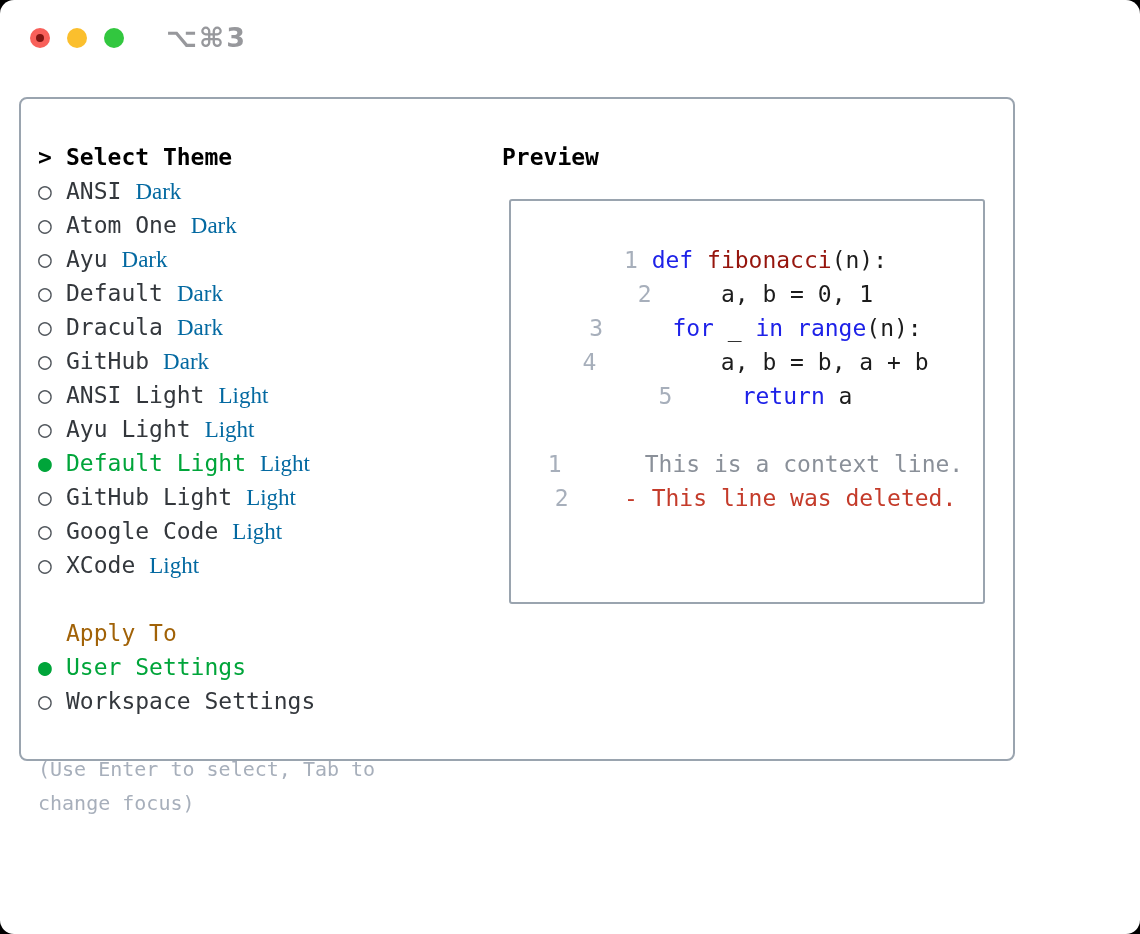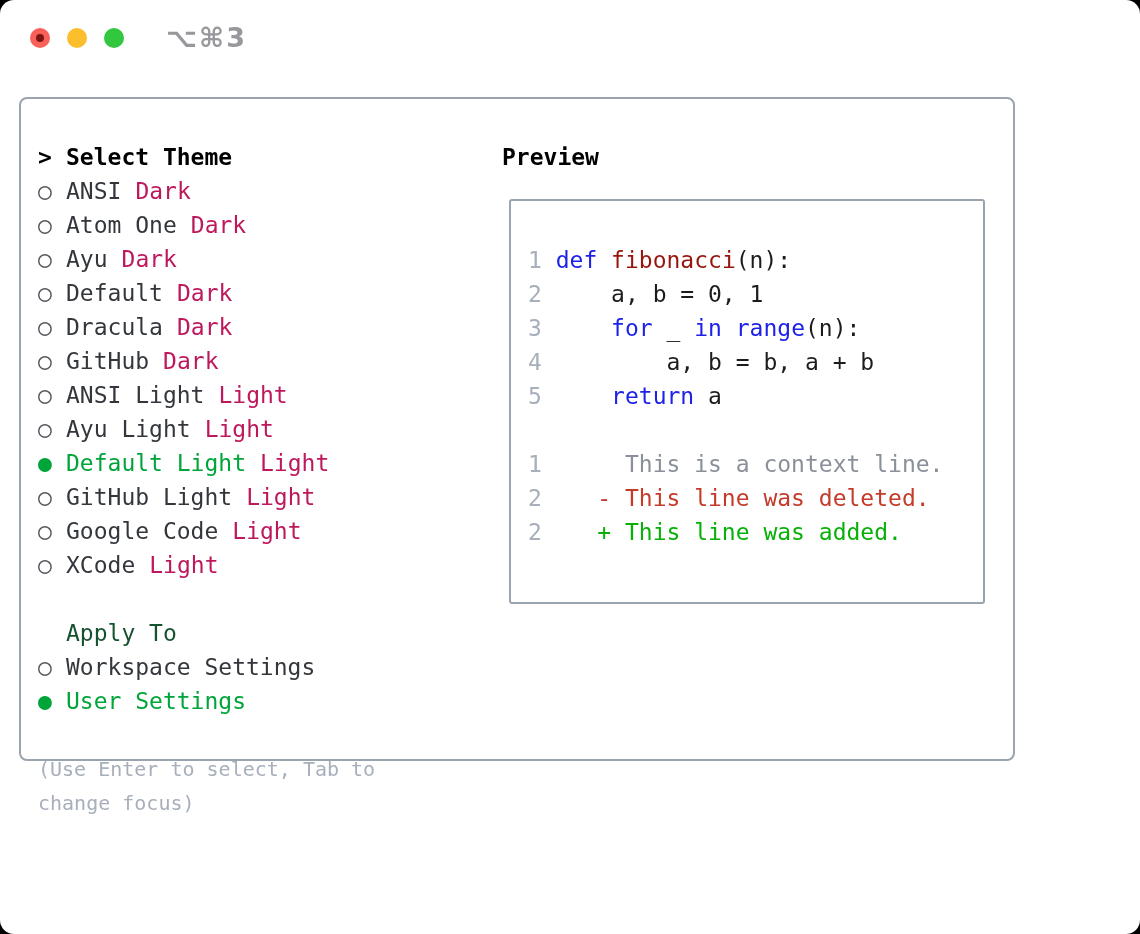--- a/index.html
+++ b/index.html
@@ -25,42 +25,42 @@
   }
   
   .content{
     position:absolute;left:19px;top:97px;width:996px;height:664px;
     border:2px solid #9aa4af;border-radius:8px;box-sizing:border-box;
   }
   
   .left-col{position:absolute;left:17px;top:41px;width:430px;font-size:23px;line-height:34px;}
   .row{height:34px;white-space:pre;color:#33373c;}
   .row .marker{display:inline-block;width:28px;color:#565b61;}
-  .row .variant{color:#be185d;margin-left:14px;}
+  .row .variant{color:#0369a1;margin-left:14px;font-family:Liberation Serif, serif;}
   .row.header{color:#000;font-weight:bold;}
   .row.header .marker{color:#000;font-weight:bold;}
   .row.selected,.row.selected .marker{color:#00a53a;}
-  .row.section-title{color:#14532d;}
+  .row.section-title{color:#a16207;}
   .row.section-title .marker{visibility:hidden;}
   .gap{margin-top:34px;}
   .hint{
     margin-top:34px;width:420px;color:#a7afbb;font-size:20px;line-height:34px;
     white-space:normal;
   }
   
   .preview-title{
     position:absolute;left:481px;top:41px;font-size:23px;line-height:34px;
     font-weight:bold;color:#000;
   }
   .preview-box{
     position:absolute;left:488px;top:100px;width:476px;height:405px;
     border:2px solid #9aa4af;border-radius:3px;box-sizing:border-box;
     padding:42px 0 0 17px;overflow:hidden;
   }
-  .cl{height:34px;font-size:23px;line-height:34px;white-space:pre;color:#1c1c1c;}
+  .cl{height:34px;font-size:23px;line-height:34px;white-space:pre;color:#1c1c1c;text-align:center;}
   .cl .ln{color:#a7afbb;}
   .cl .kw{color:#1e22e8;}
   .cl .fn{color:#96150d;}
   .cl .ctx{color:#8a9099;}
   .cl .del{color:#c43b2a;}
   .cl .add{color:#07b107;}
 </style>
 </head>
 <body>
 
@@ -100,23 +100,23 @@
       <div class="row selected"><span class="marker">●</span><span class="name">Default Light</span><span class="variant">Light</span></div>
 
       <div class="row"><span class="marker">○</span><span class="name">GitHub Light</span><span class="variant">Light</span></div>
 
       <div class="row"><span class="marker">○</span><span class="name">Google Code</span><span class="variant">Light</span></div>
 
       <div class="row"><span class="marker">○</span><span class="name">XCode</span><span class="variant">Light</span></div>
 
       <div class="row section-title gap"><span class="marker">&nbsp;</span><span class="name">Apply To</span></div>
 
+      <div class="row selected"><span class="marker">●</span><span class="name">User Settings</span></div>
+
       <div class="row"><span class="marker">○</span><span class="name">Workspace Settings</span></div>
-
-      <div class="row selected"><span class="marker">●</span><span class="name">User Settings</span></div>
 
       <div class="hint">(Use Enter to select, Tab to change focus)</div>
     </div>
 
     <div class="preview-title">Preview</div>
 
     <div class="preview-box">
       <div class="cl"><span class="ln">1</span><span> </span><span class="kw">def</span><span class="fn"> fibonacci</span><span>(n):</span></div>
 
       <div class="cl"><span class="ln">2</span><span>     a, b = 0, 1</span></div>
@@ -126,17 +126,16 @@
       <div class="cl"><span class="ln">4</span><span>         a, b = b, a + b</span></div>
 
       <div class="cl"><span class="ln">5</span><span>     </span><span class="kw">return</span><span> a</span></div>
 
       <div class="cl"></div>
 
       <div class="cl"><span class="ln">1</span><span class="ctx">      This is a context line.</span></div>
 
       <div class="cl"><span class="ln">2</span><span class="del">    - This line was deleted.</span></div>
 
-      <div class="cl"><span class="ln">2</span><span class="add">    + This line was added.</span></div>
     </div>
 
   </div>
 </div>
 
 </body></html>

